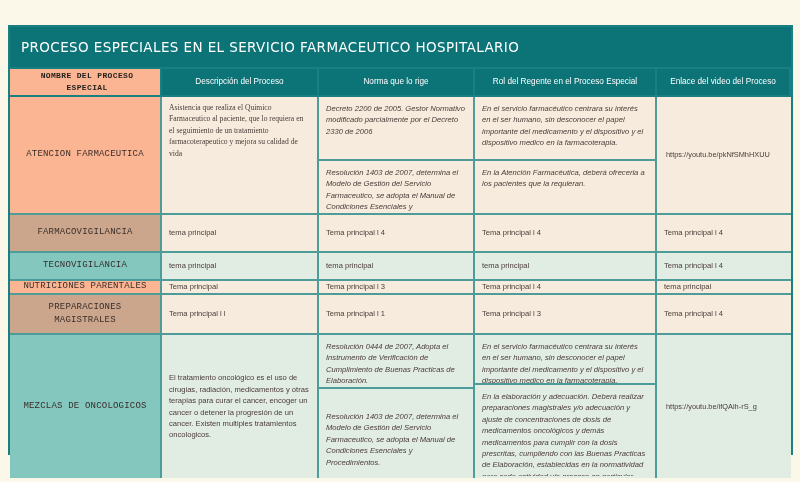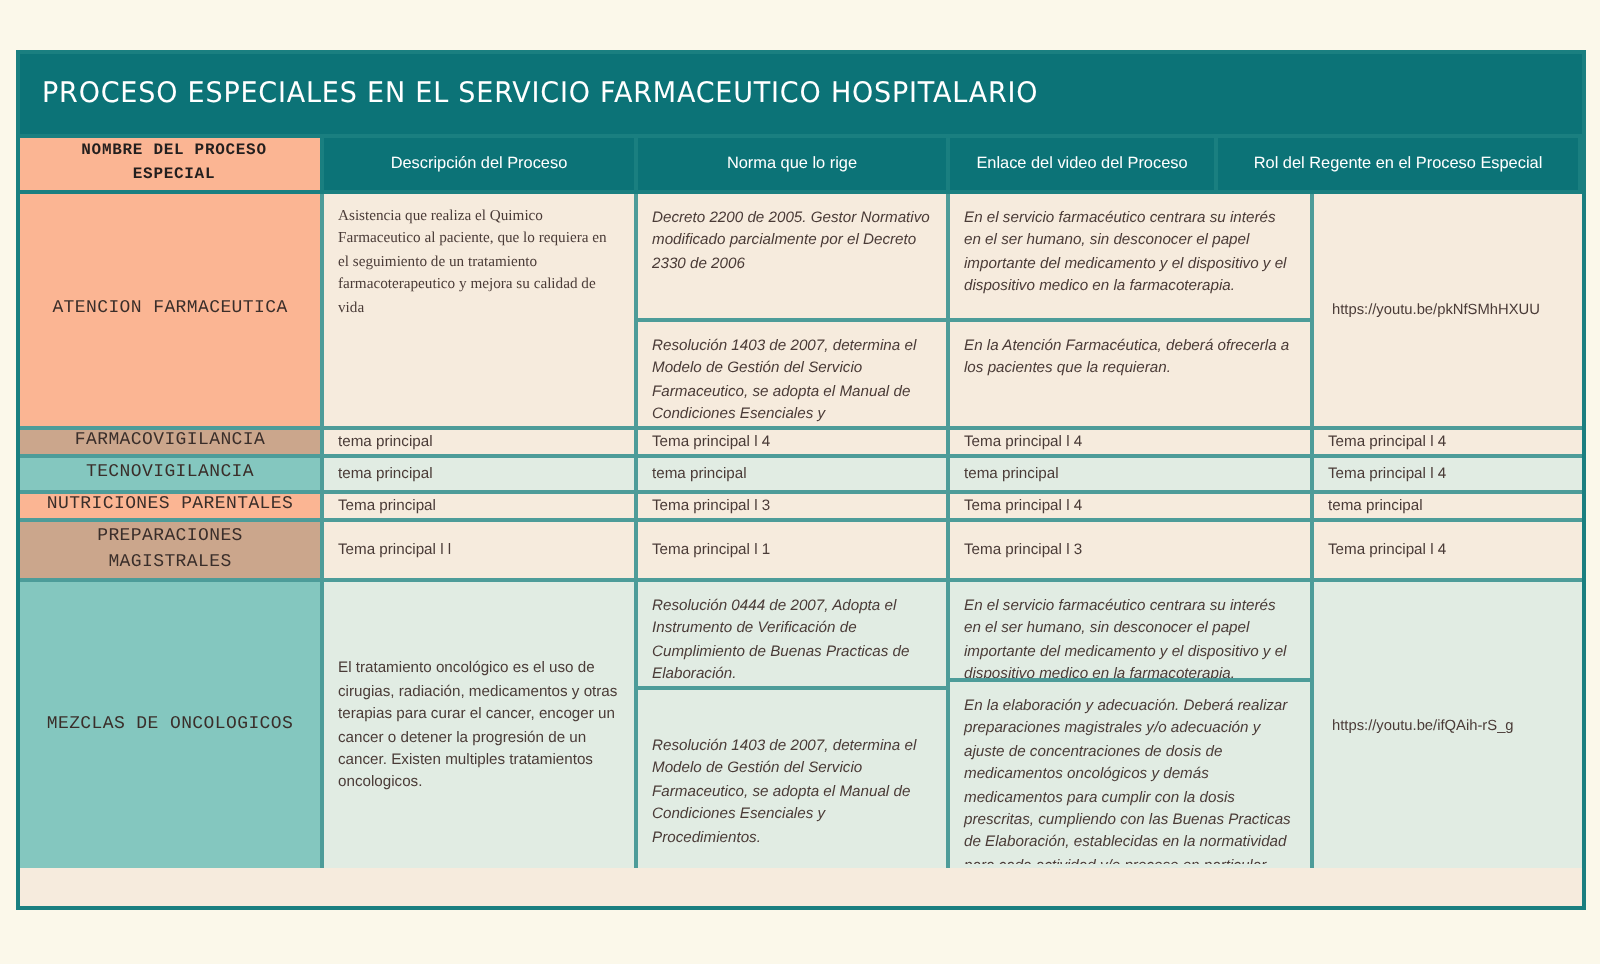--- a/index.html
+++ b/index.html
@@ -153,63 +153,63 @@
 <div id="sheet">
 
   <div id="title-bar">
     <span id="title-text">PROCESO ESPECIALES EN EL SERVICIO FARMACEUTICO HOSPITALARIO</span>
   </div>
 
   <div class="row" id="head-row">
     <div class="cell c0 first">NOMBRE DEL PROCESO ESPECIAL</div>
     <div class="cell c1">Descripción del Proceso</div>
     <div class="cell c2">Norma que lo rige</div>
+    <div class="cell c3">Rol del Regente en el Proceso Especial</div>
     <div class="cell c4">Enlace del video del Proceso</div>
-    <div class="cell c3">Rol del Regente en el Proceso Especial</div>
   </div>
 
   <div class="row row-sep" style="height:118px">
     <div class="cell c0 label-cell lab-peach">ATENCION FARMACEUTICA</div>
     <div class="cell c1 tint-cream vtop">Asistencia que realiza el Quimico Farmaceutico al paciente, que lo requiera en el seguimiento de un tratamiento farmacoterapeutico y mejora su calidad de vida</div>
     <div class="cell c2 tint-cream split">
       <div class="sub upper" style="height:64px">Decreto 2200 de 2005. Gestor Normativo modificado parcialmente por el Decreto 2330 de 2006</div>
       <div class="sub" style="height:52px">Resolución 1403 de 2007, determina el Modelo de Gestión del Servicio Farmaceutico, se adopta el Manual de Condiciones Esenciales y Procedimientos.</div>
     </div>
     <div class="cell c3 tint-cream split">
       <div class="sub upper" style="height:64px">En el servicio farmacéutico centrara su interés en el ser humano, sin desconocer el papel importante del medicamento y el dispositivo y el dispositivo medico en la farmacoterapia.</div>
       <div class="sub" style="height:52px">En la Atención Farmacéutica, deberá ofrecerla a los pacientes que la requieran.</div>
     </div>
     <div class="cell c4 tint-cream url-cell">https://youtu.be/pkNfSMhHXUU</div>
   </div>
 
-  <div class="row row-sep" style="height:14px">
+  <div class="row row-sep" style="height:38px">
     <div class="cell c0 label-cell lab-tan">FARMACOVIGILANCIA</div>
     <div class="cell c1 tint-cream vmid">tema principal</div>
     <div class="cell c2 tint-cream vmid">Tema principal l 4</div>
     <div class="cell c3 tint-cream vmid">Tema principal l 4</div>
     <div class="cell c4 tint-cream vmid">Tema principal l 4</div>
   </div>
 
-  <div class="row row-sep" style="height:18px">
+  <div class="row row-sep" style="height:28px">
     <div class="cell c0 label-cell lab-teal">TECNOVIGILANCIA</div>
     <div class="cell c1 tint-mint vmid">tema principal</div>
     <div class="cell c2 tint-mint vmid">tema principal</div>
     <div class="cell c3 tint-mint vmid">tema principal</div>
     <div class="cell c4 tint-mint vmid">Tema principal l 4</div>
   </div>
 
   <div class="row row-sep" style="height:14px">
     <div class="cell c0 label-cell lab-peach">NUTRICIONES PARENTALES</div>
     <div class="cell c1 tint-cream vmid">Tema principal</div>
     <div class="cell c2 tint-cream vmid">Tema principal l 3</div>
     <div class="cell c3 tint-cream vmid">Tema principal l 4</div>
     <div class="cell c4 tint-cream vmid">tema principal</div>
   </div>
 
-  <div class="row row-sep" style="height:30px">
+  <div class="row row-sep" style="height:40px">
     <div class="cell c0 label-cell lab-tan">PREPARACIONES MAGISTRALES</div>
     <div class="cell c1 tint-cream vmid">Tema principal l l</div>
     <div class="cell c2 tint-cream vmid">Tema principal l 1</div>
     <div class="cell c3 tint-cream vmid">Tema principal l 3</div>
     <div class="cell c4 tint-cream vmid">Tema principal l 4</div>
   </div>
 
   <div class="row" style="height:143px">
     <div class="cell c0 label-cell lab-teal">MEZCLAS DE ONCOLOGICOS</div>
     <div class="cell c1 tint-mint vmid">El tratamiento oncológico es el uso de cirugias, radiación, medicamentos y otras terapias para curar el cancer, encoger un cancer o detener la progresión de un cancer. Existen multiples tratamientos oncologicos.</div>

